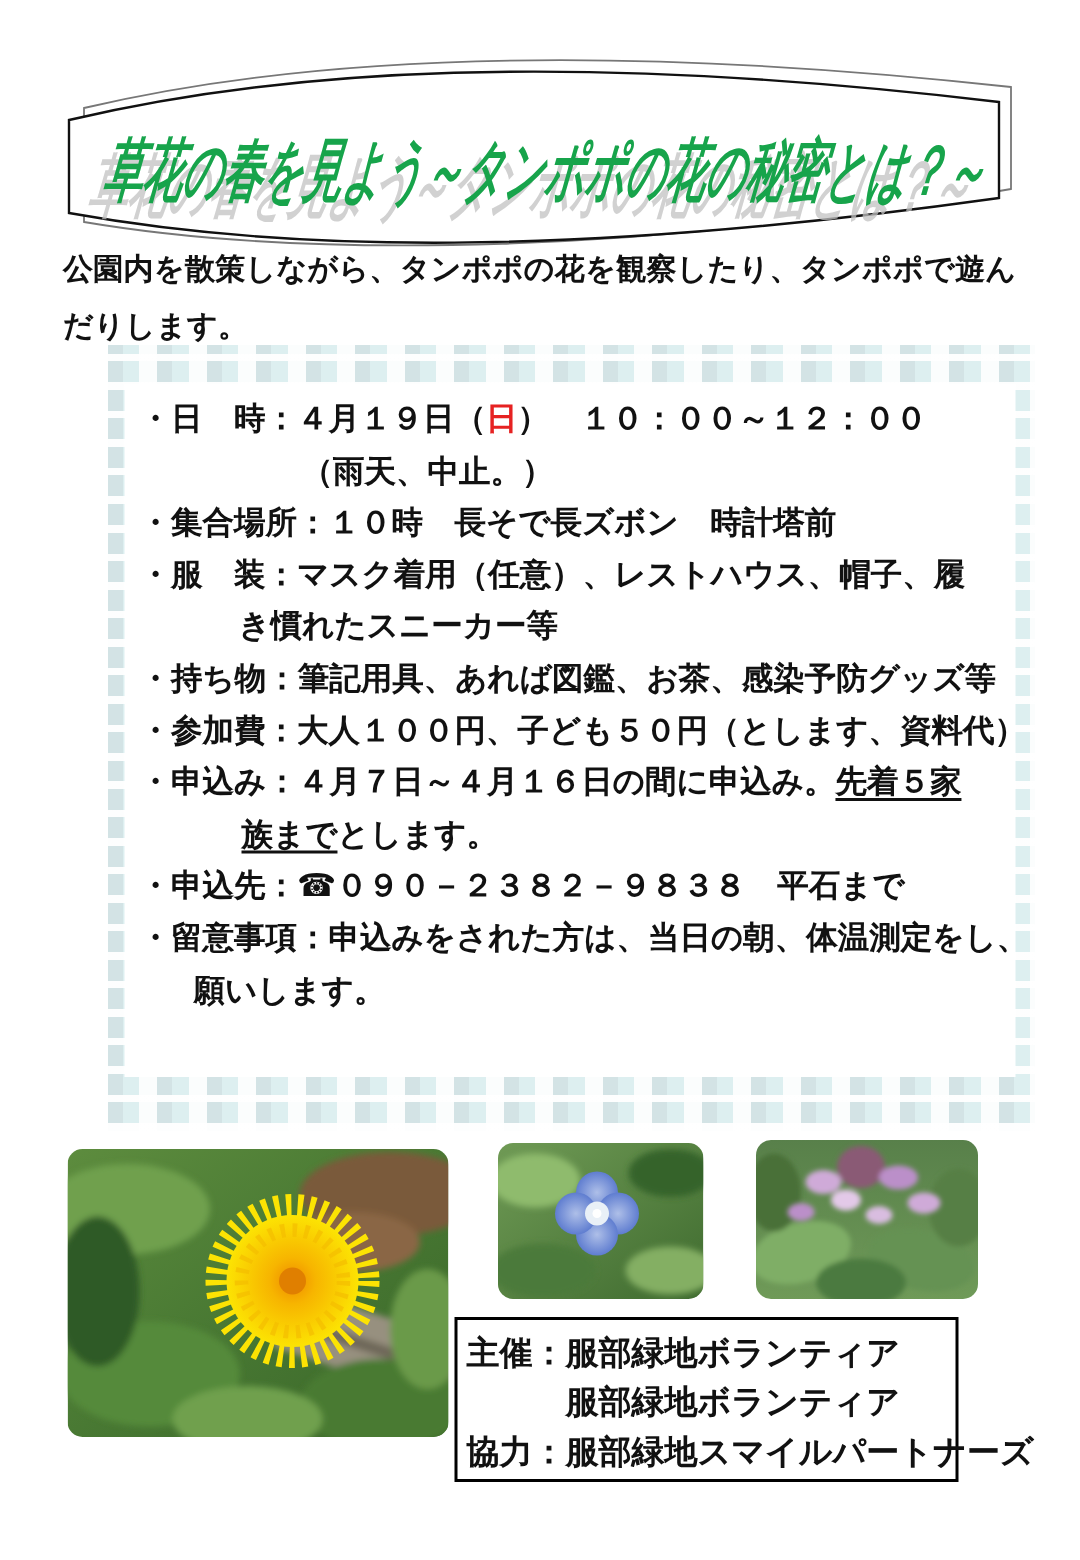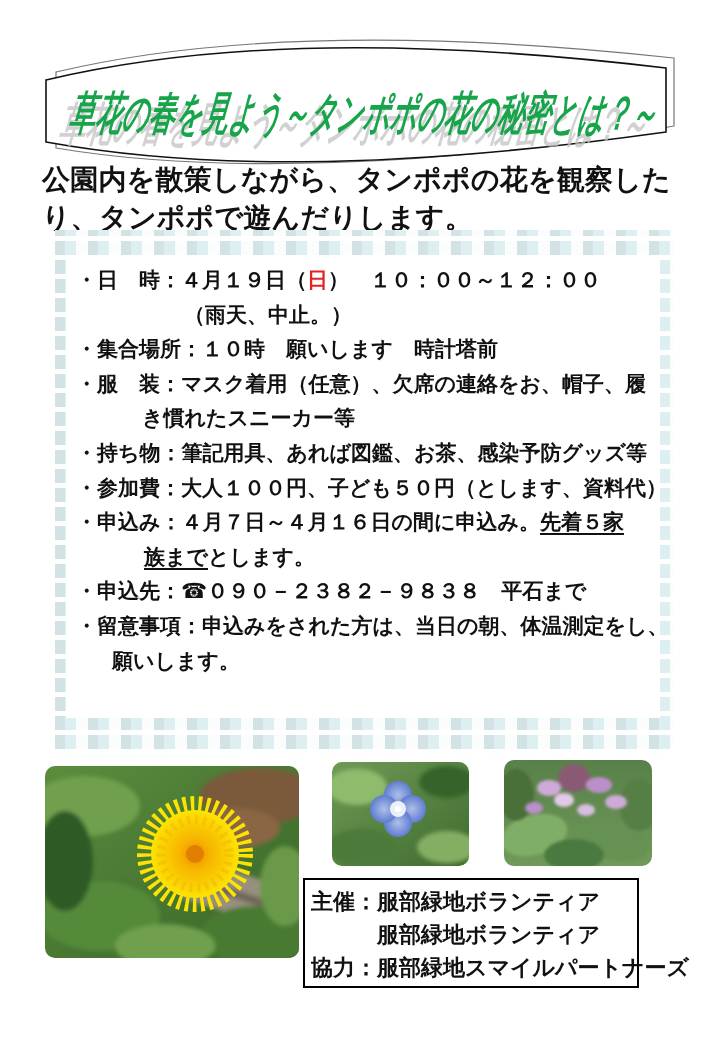--- a/index.html
+++ b/index.html
@@ -14,27 +14,27 @@
   .banner { position:absolute; left:40px; top:26px; width:645px; height:140px; }
   .banner svg { display:block; width:100%; height:100%; }
   .banner text {
     font-family:"Liberation Sans","DejaVu Sans",sans-serif;
     font-weight:bold; font-style:italic;
   }
 
   
   .intro {
     position:absolute; left:42px; top:161px; width:640px;
-    font-size:28px; line-height:38px; font-weight:700;
+    font-size:20px; line-height:38px; font-weight:700;
     color:#111; letter-spacing:0.2px;
   }
 
   
   .info-box {
-    position:absolute; left:55px; top:230px; width:618px; height:524px;
+    position:absolute; left:72px; top:230px; width:618px; height:524px;
     background-color:#fbfdfd;
     background-image:
       repeating-linear-gradient(0deg, rgba(255,255,255,0.96) 0 5px, rgba(255,255,255,0) 5px 19px),
       repeating-linear-gradient(90deg, #d3e3e5 0 10px, #ddeff0 10px 21px, rgba(255,255,255,0) 21px 33px);
   }
   .info-inner {
     position:absolute; left:11px; top:26px; right:13px; bottom:36px;
     background:#ffffff; padding:7px 10px;
   }
   .line {
@@ -91,23 +91,23 @@
 
   <div class="intro">公園内を散策しながら、タンポポの花を観察したり、タンポポで遊んだりします。</div>
 
   <div class="info-box">
     <div class="info-inner">
 
       <div class="line"><span>・日　時：４月１９日（</span><span class="red">日</span><span>）　１０：００～１２：００</span></div>
 
       <div class="line indent-rain">（雨天、中止。）</div>
 
-      <div class="line">・集合場所：１０時　願いします　時計塔前</div>
-
-      <div class="line">・服　装：マスク着用（任意）、欠席の連絡をお、帽子、履</div>
+      <div class="line">・集合場所：１０時　長そで長ズボン　時計塔前</div>
+
+      <div class="line">・服　装：マスク着用（任意）、レストハウス、帽子、履</div>
       <div class="line indent-cloth">き慣れたスニーカー等</div>
 
       <div class="line">・持ち物：筆記用具、あれば図鑑、お茶、感染予防グッズ等</div>
 
       <div class="line">・参加費：大人１００円、子ども５０円（とします、資料代）</div>
 
       <div class="line"><span>・申込み：４月７日～４月１６日の間に申込み。</span><span class="uline">先着５家</span></div>
       <div class="line indent-apply"><span class="uline">族まで</span><span>とします。</span></div>
 
       <div class="line"><span>・申込先：</span><span>☎</span><span>０９０－２３８２－９８３８　平石まで</span></div>

